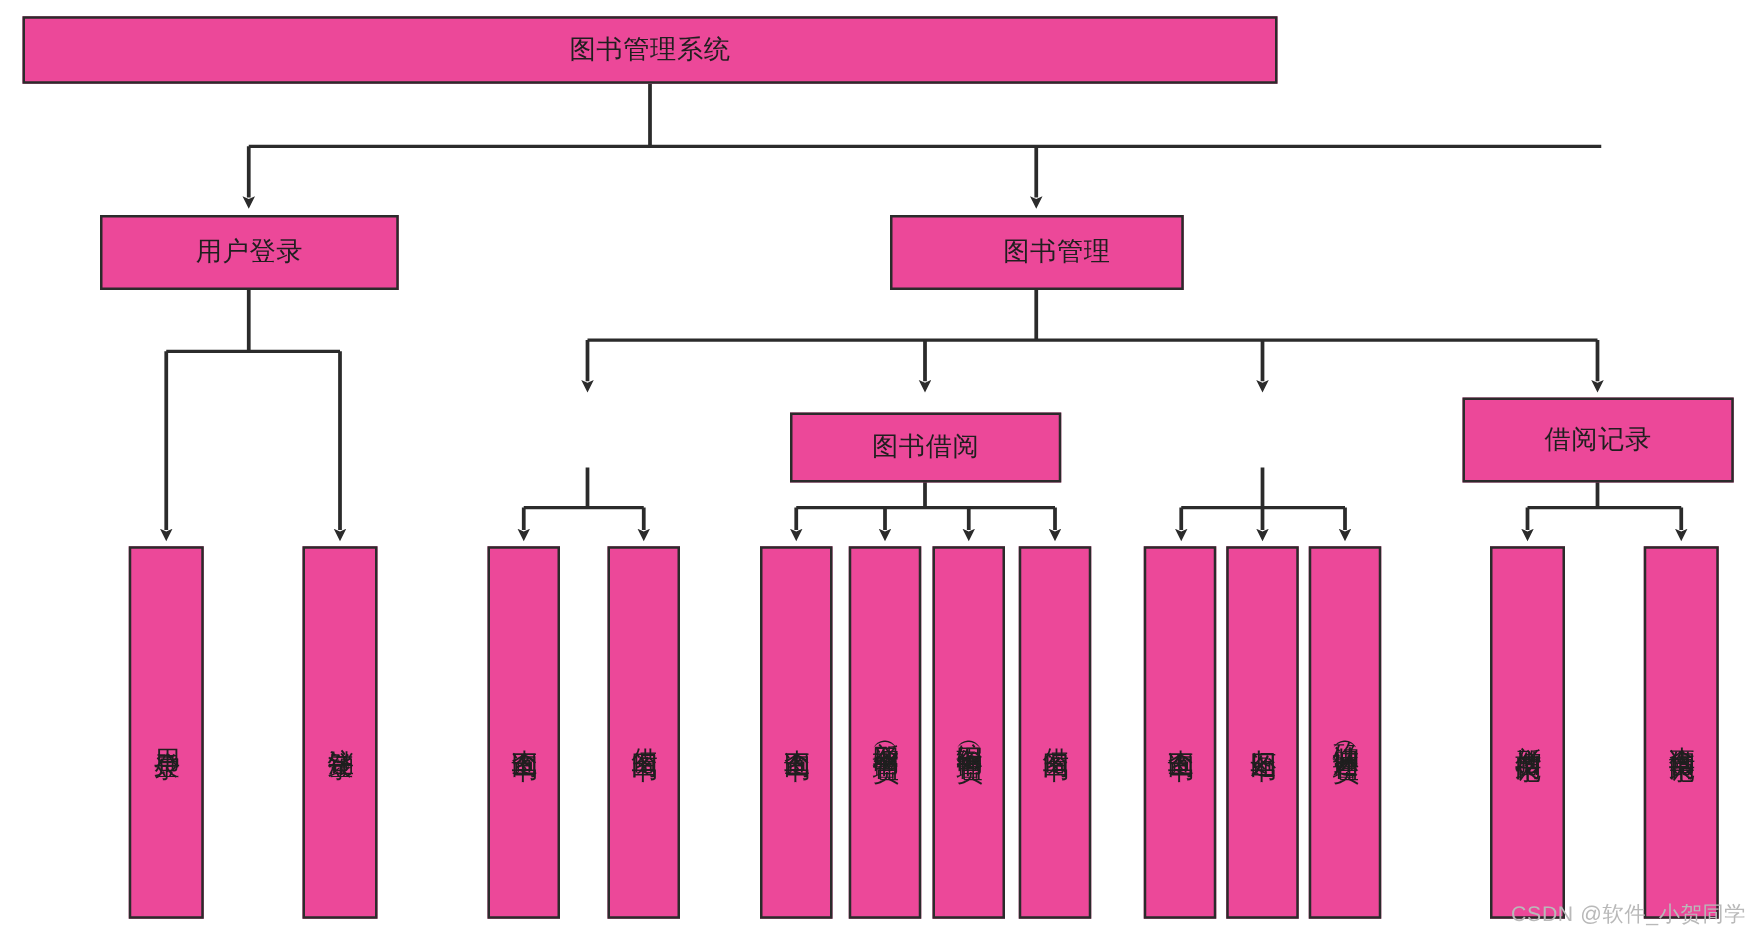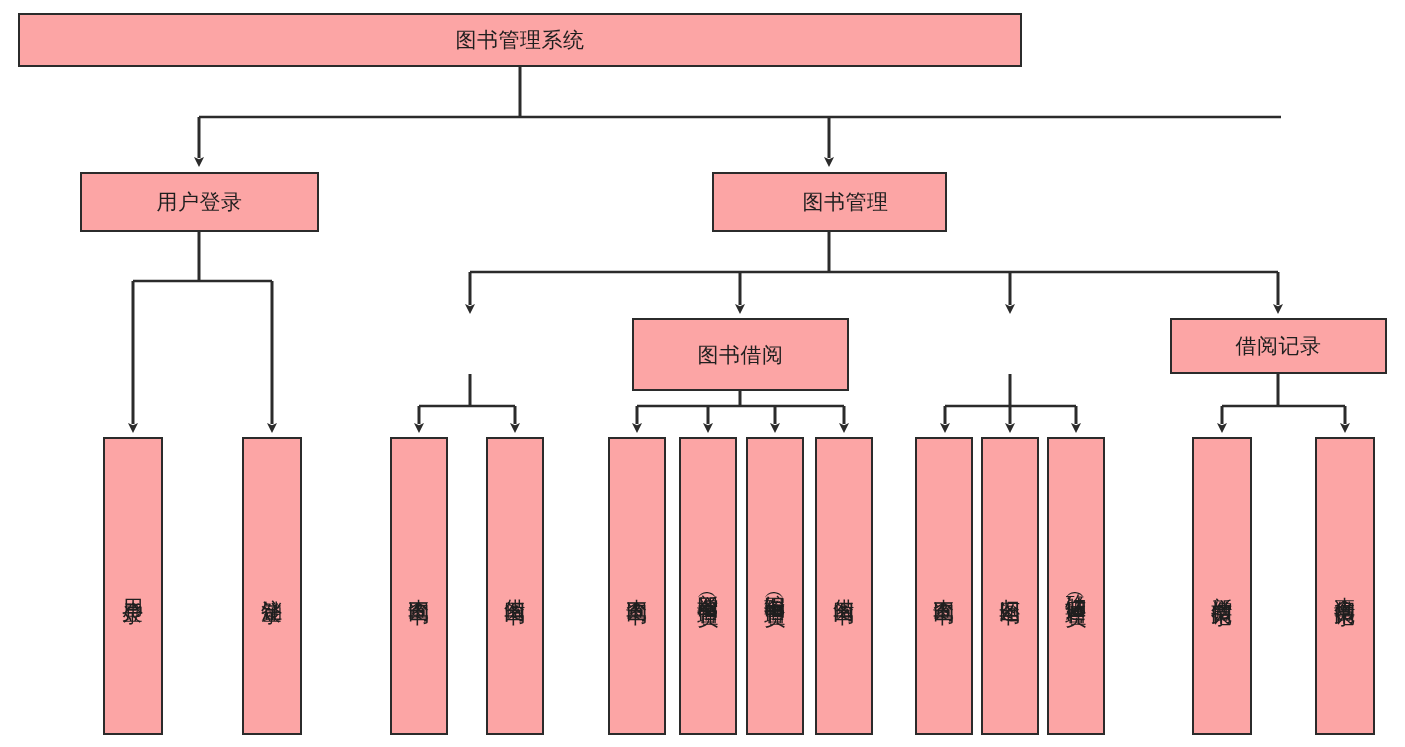--- a/index.html
+++ b/index.html
@@ -5,21 +5,21 @@
   html,body{margin:0;padding:0;background:#ffffff;}
   body{
     width:1405px;height:747px;position:relative;overflow:hidden;
     font-family:"Liberation Sans","DejaVu Sans",sans-serif;
     color:#1f1f1f;
   }
   #diagram-root{position:absolute;left:0;top:0;width:1405px;height:747px;}
   svg#connectors{position:absolute;left:0;top:0;width:1405px;height:747px;pointer-events:none;}
   .node{
     position:absolute;box-sizing:border-box;
-    border:2.5px solid #2b2b2b;background:#fca5a5;
+    border:2.5px solid #2b2b2b;background:#ec4899;
     display:flex;align-items:center;justify-content:center;
   }
   .node .lbl{
     font-size:21px;line-height:1.12;color:#1f1f1f;
     letter-spacing:0.5px;white-space:nowrap;
   }
   .node.leaf .lbl{
     writing-mode:vertical-rl;text-orientation:upright;
     font-size:21px;letter-spacing:2px;white-space:normal;
     max-height:270px;
@@ -89,24 +89,24 @@
     <span class="lbl">图书管理系统</span>
   </div>
 
   <div class="node" style="left:80px;top:172px;width:239px;height:60px;">
     <span class="lbl">用户登录</span>
   </div>
   <div class="node" style="left:712px;top:172px;width:235px;height:60px;padding-left:32px;">
     <span class="lbl">图书管理</span>
   </div>
 
-  <div class="node" style="left:632px;top:318px;width:217px;height:73px;">
+  <div class="node" style="left:632px;top:330px;width:217px;height:56px;">
     <span class="lbl">图书借阅</span>
   </div>
-  <div class="node" style="left:1170px;top:318px;width:217px;height:56px;">
+  <div class="node" style="left:1170px;top:318px;width:217px;height:68px;">
     <span class="lbl">借阅记录</span>
   </div>
 
   <div class="node leaf" style="left:103px;top:437px;width:60px;height:298px;">
     <span class="lbl">用户登录</span>
   </div>
   <div class="node leaf" style="left:242px;top:437px;width:60px;height:298px;">
     <span class="lbl">注销登录</span>
   </div>
 
@@ -140,14 +140,15 @@
     <span class="lbl">确认归还（管理员）</span>
   </div>
 
   <div class="node leaf" style="left:1192px;top:437px;width:60px;height:298px;">
     <span class="lbl">新增借阅记录</span>
   </div>
   <div class="node leaf" style="left:1315px;top:437px;width:60px;height:298px;">
     <span class="lbl">查询借阅记录</span>
   </div>
 
+  <div id="watermark">CSDN @软件_小贺同学</div>
 
 </div>
 
 </body></html>

